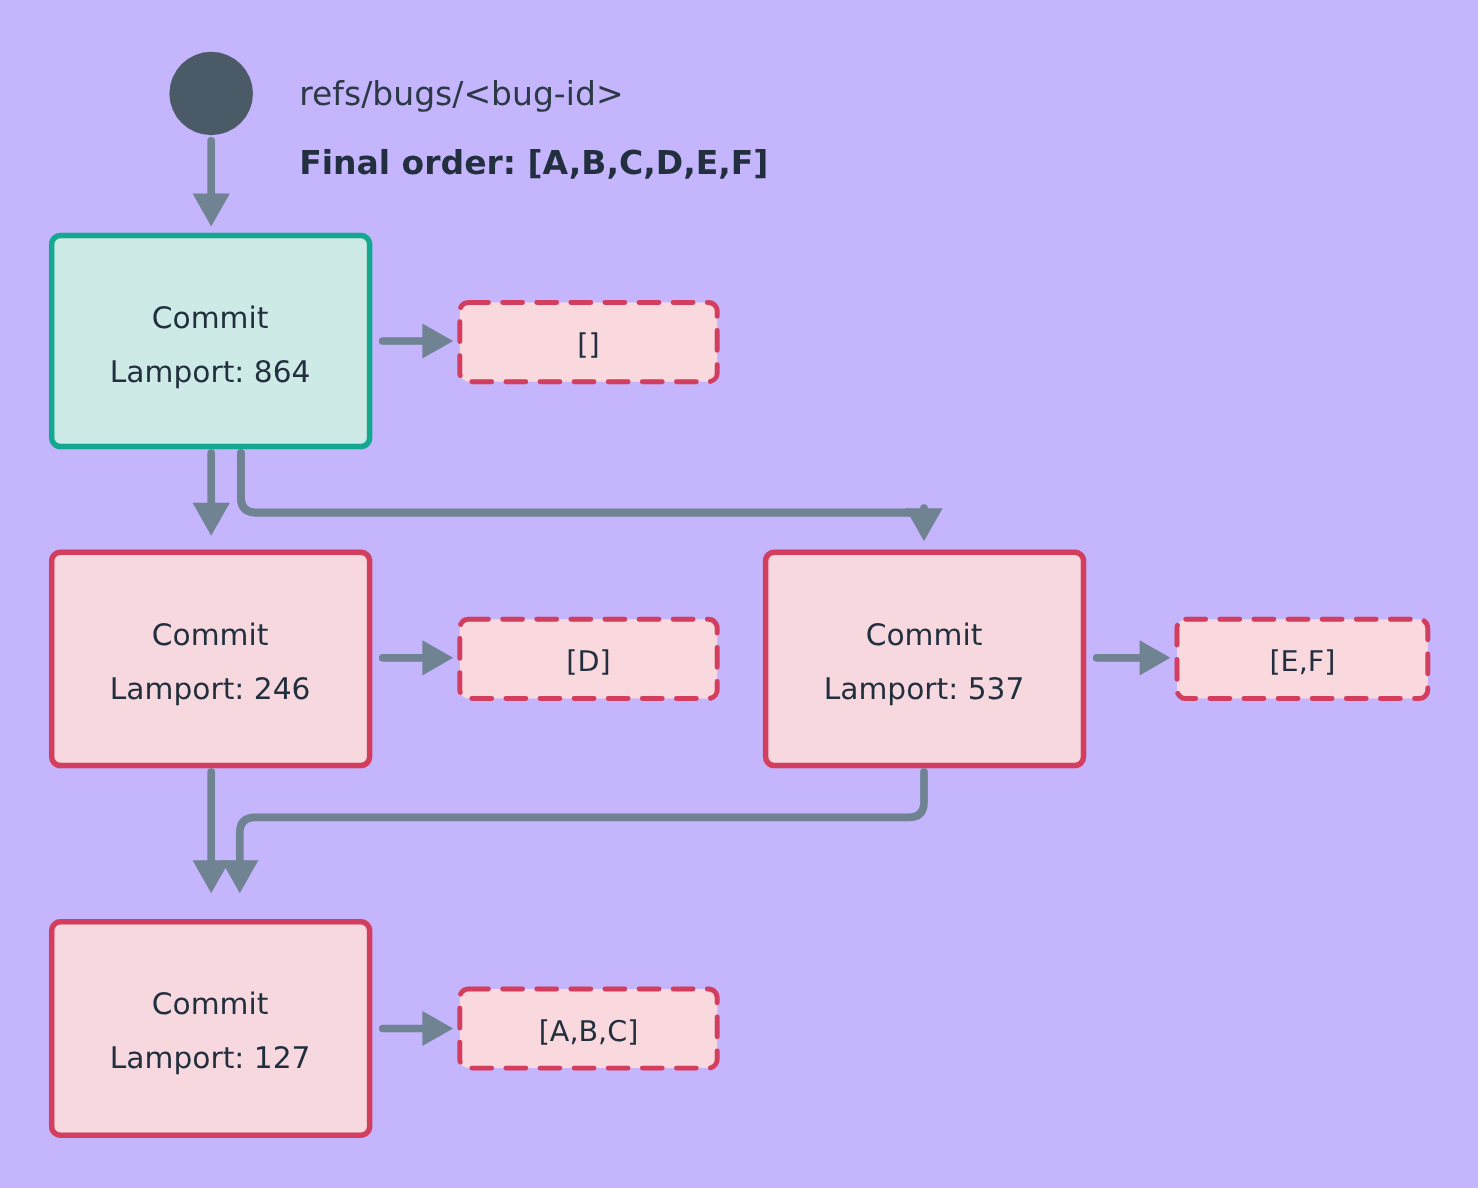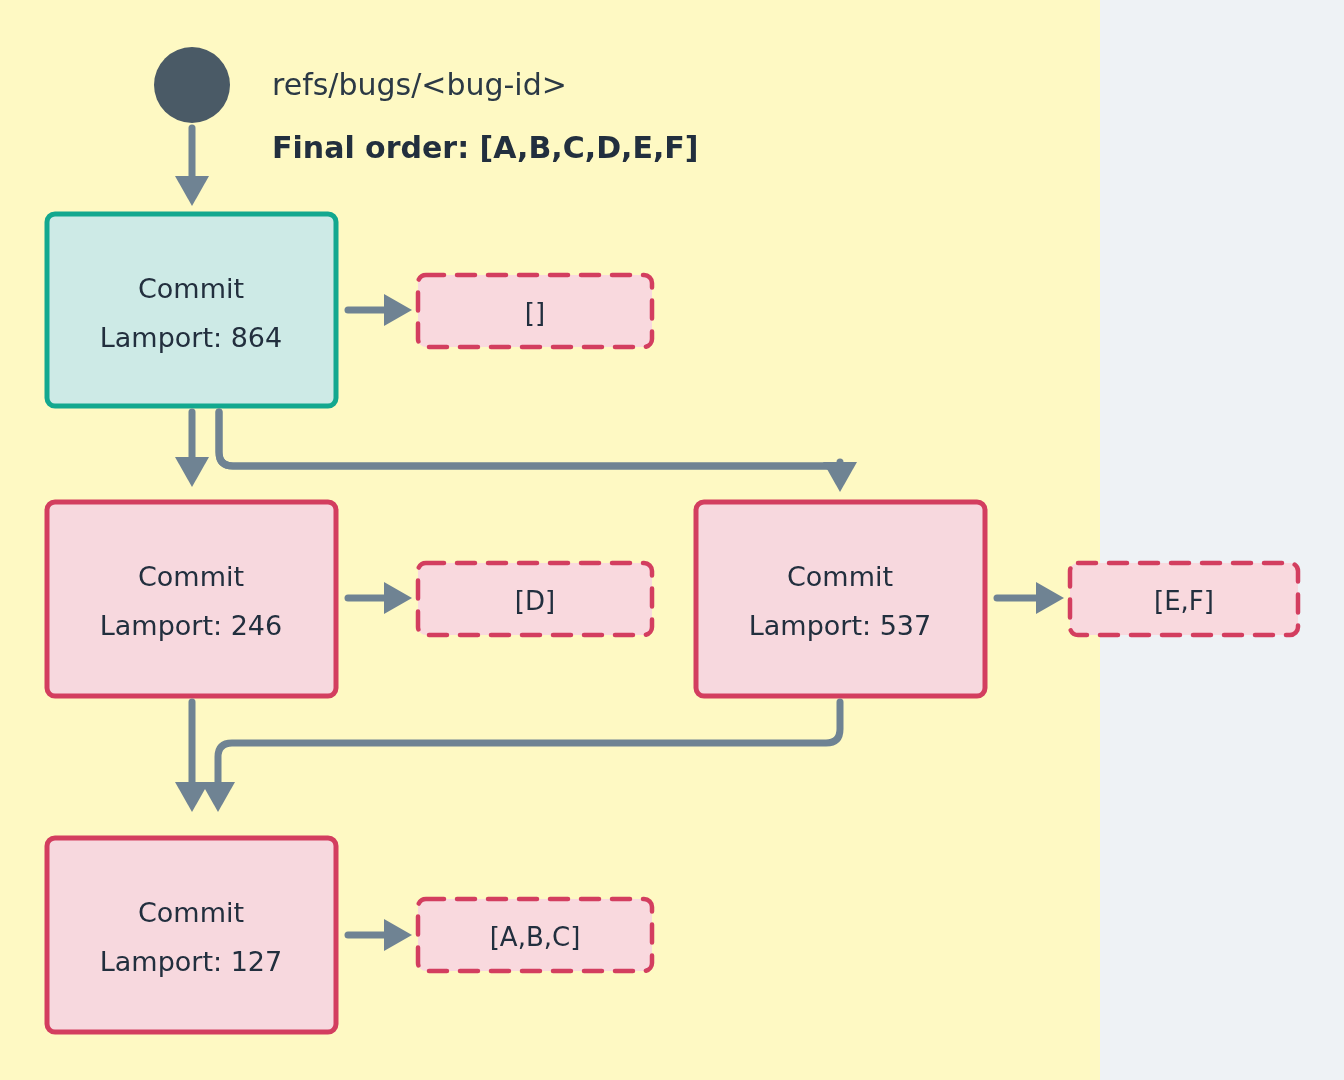--- a/index.html
+++ b/index.html
@@ -8,23 +8,23 @@
     background: #eef2f5;
   }
   body {
     width: 1344px;
     height: 1080px;
     font-family: "DejaVu Sans", sans-serif;
     overflow: hidden;
   }
   #diagram-root {
     position: relative;
-    width: 1100px;
+    width: 1344px;
     height: 1080px;
-    background: #fef9c3;
+    background: #c4b5fd;
   }
   svg.canvas {
     position: absolute;
     top: 0;
     left: 0;
     width: 1344px;
     height: 1080px;
     display: block;
   }
   .node-label {

